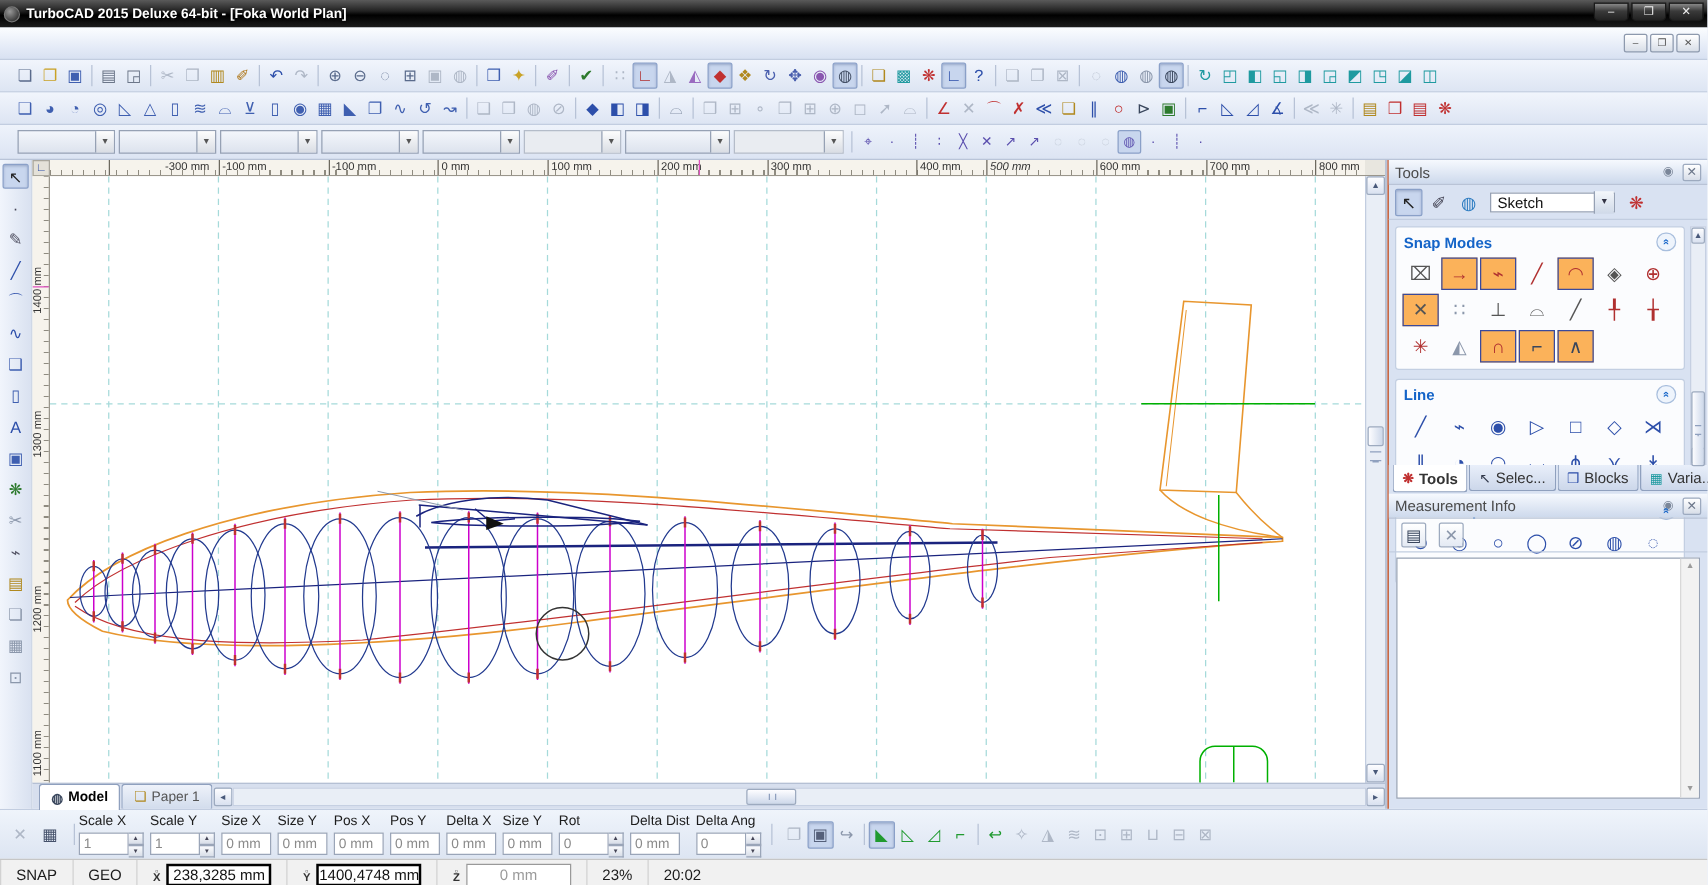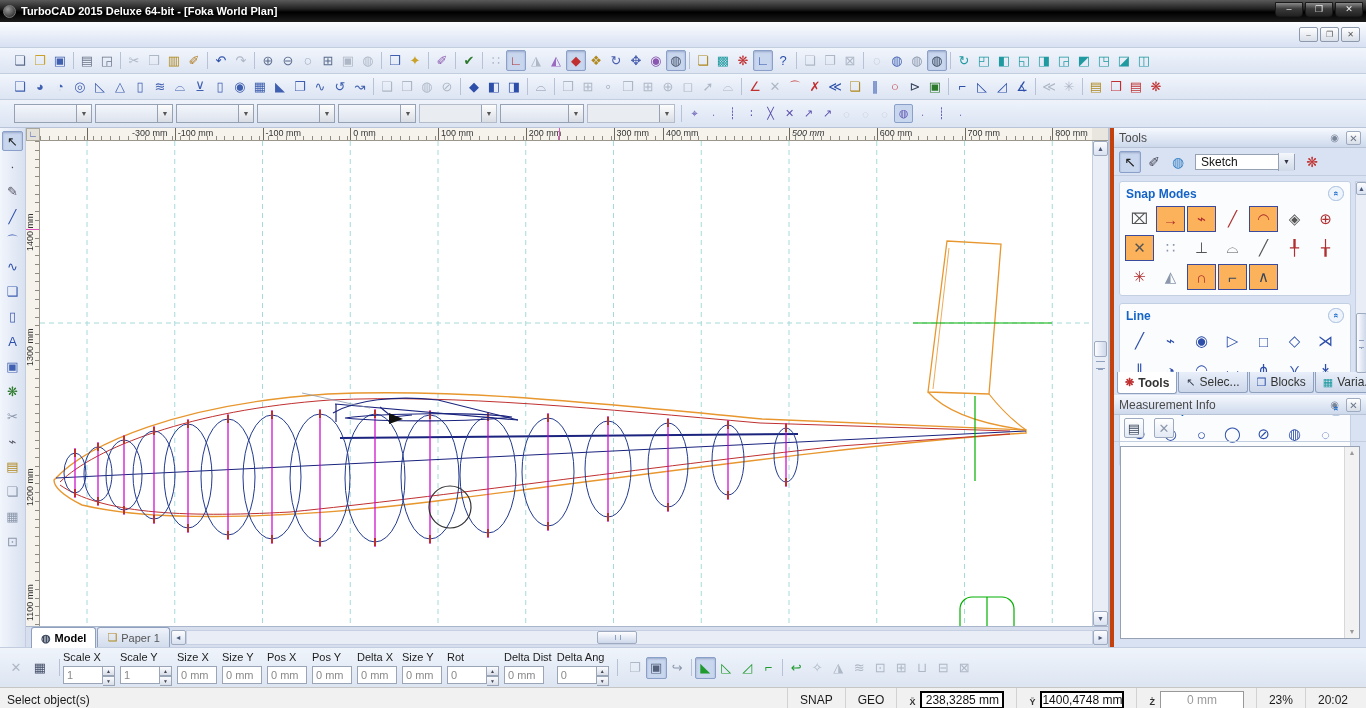--- a/index.html
+++ b/index.html
@@ -58,21 +58,21 @@
 .tabsrow{height:21px;flex:none;background:#d7dfee;border-top:1px solid #aab6cc;display:flex;align-items:flex-start;padding-left:5px}
 .doc-tab{height:20px;display:flex;align-items:center;gap:4px;padding:0 9px;border:1px solid #8fa0be;border-bottom:none;border-radius:3px 3px 0 0;background:linear-gradient(#eef2fa,#d2dcec);color:#555;margin-right:1px}
 .doc-tab.active{background:#fff;font-weight:bold;color:#000;height:21px}
 .dicon{font-size:11px}
 .hsbtn{width:15px;height:15px;margin-top:3px;flex:none;background:linear-gradient(#fdfdff,#d9e1f0);border:1px solid #9daabf;border-radius:2px;color:#49597a;font-size:8px;text-align:center;line-height:13px}
 .htrack{flex:1;height:15px;margin-top:3px;position:relative;background:#e9eef6;border:1px solid #c6d0e2}
 .hthumb{position:absolute;top:0;bottom:0;left:410px;width:40px;background:linear-gradient(#fdfdff,#cdd8ea);border:1px solid #9daabf;border-radius:2px}
 .hgrip{position:absolute;top:3px;bottom:3px;left:17px;width:6px;border-left:1px solid #8fa0be;border-right:1px solid #8fa0be}
 
 .splitter{width:2px;flex:none;background:#b9c3d6}
-.rightpanel{width:256px;flex:none;background:#d9e2f2;border-left:4px solid #c2410c;display:flex;flex-direction:column}
+.rightpanel{width:256px;flex:none;background:#d9e2f2;border-left:1px solid #c2410c;display:flex;flex-direction:column}
 .pal-title{height:20px;flex:none;display:flex;align-items:center;gap:4px;padding:0 5px;background:linear-gradient(#f6f9fe,#cdd9ec);border-bottom:1px solid #b9c3d6;color:#4a4a4a;font-size:12px}
 .pal-title .t{flex:1}
 .pti{width:15px;height:14px;font-size:10px;color:#7a8699;text-align:center;line-height:13px}
 .pti.x{border:1px solid #9daabf;border-radius:2px;background:linear-gradient(#fff,#d8dee8);color:#6b7689}
 .pal-toolbar{height:28px;flex:none;display:flex;align-items:center;gap:2px;padding:0 5px;border-bottom:1px solid #c2cde0}
 .pal-toolbar .tbi{width:22px;height:22px;font-size:14px}
 .stylecombo{width:100px;height:16px;margin:0 4px;background:#fff;border:1px solid #96a1b4;display:flex;align-items:center;padding-left:5px;font-size:12px;color:#111}
 .stylecombo .arrow{margin-left:auto;width:16px;height:18px;background:linear-gradient(#f4f7fb,#cfd9e8);border-left:1px solid #96a1b4;color:#334;font-size:7px;text-align:center;line-height:17px}
 .stylecombo .arrow::before{content:"▼"}
 .pal-scroll{flex:1;display:flex;min-height:0;padding:5px 0 0 5px}
@@ -358,21 +358,21 @@
     <div class="hrulerrow">
       <div class="corner">∟</div>
       <div class="hruler" id="hruler">
           <span class="rlab" style="left: 47px; padding-left: 44px;">-300 mm</span>
           <span class="rlab" style="left: 134.75px;">-100 mm</span>
           <span class="rlab" style="left: 222.5px;">-100 mm</span>
           <span class="rlab" style="left: 310.25px;">0 mm</span>
           <span class="rlab" style="left: 398px;">100 mm</span>
           <span class="rlab" style="left: 485.75px;">200 mm</span>
           <span class="rlab" style="left: 573.5px;">300 mm</span>
-          <span class="rlab" style="left: 623px;">400 mm</span>
+          <span class="rlab" style="left: 693px;">400 mm</span>
           <span class="rlab" style="left: 749px; font-style: italic;">500 mm</span>
           <span class="rlab" style="left: 836.75px;">600 mm</span>
           <span class="rlab" style="left: 924.5px;">700 mm</span>
           <span class="rlab" style="left: 1012.25px;">800 mm</span>
           <span class="hmark" style="left: 519px;"></span>
         </div>
       <div class="cap"></div>
     </div>
 
     <div class="canvasrow">
@@ -789,21 +789,20 @@
       <span class="tbi g disabled">≋</span>
       <span class="tbi g disabled">⊡</span>
       <span class="tbi g disabled">⊞</span>
       <span class="tbi g disabled">⊔</span>
       <span class="tbi g disabled">⊟</span>
       <span class="tbi g disabled">⊠</span>
   </span>
 </div>
 
 <div class="statusbar">
-  <span class="smsg">Select object(s)</span>
   <span class="spanel">SNAP</span>
   <span class="spanel">GEO</span>
   <span class="spanel cpanel active">
       <span class="ax">
         <b class="axl">X</b>
       </span>
       <span class="cval g">238,3285 mm</span>
     </span>
     <span class="spanel cpanel active">
       <span class="ax">

